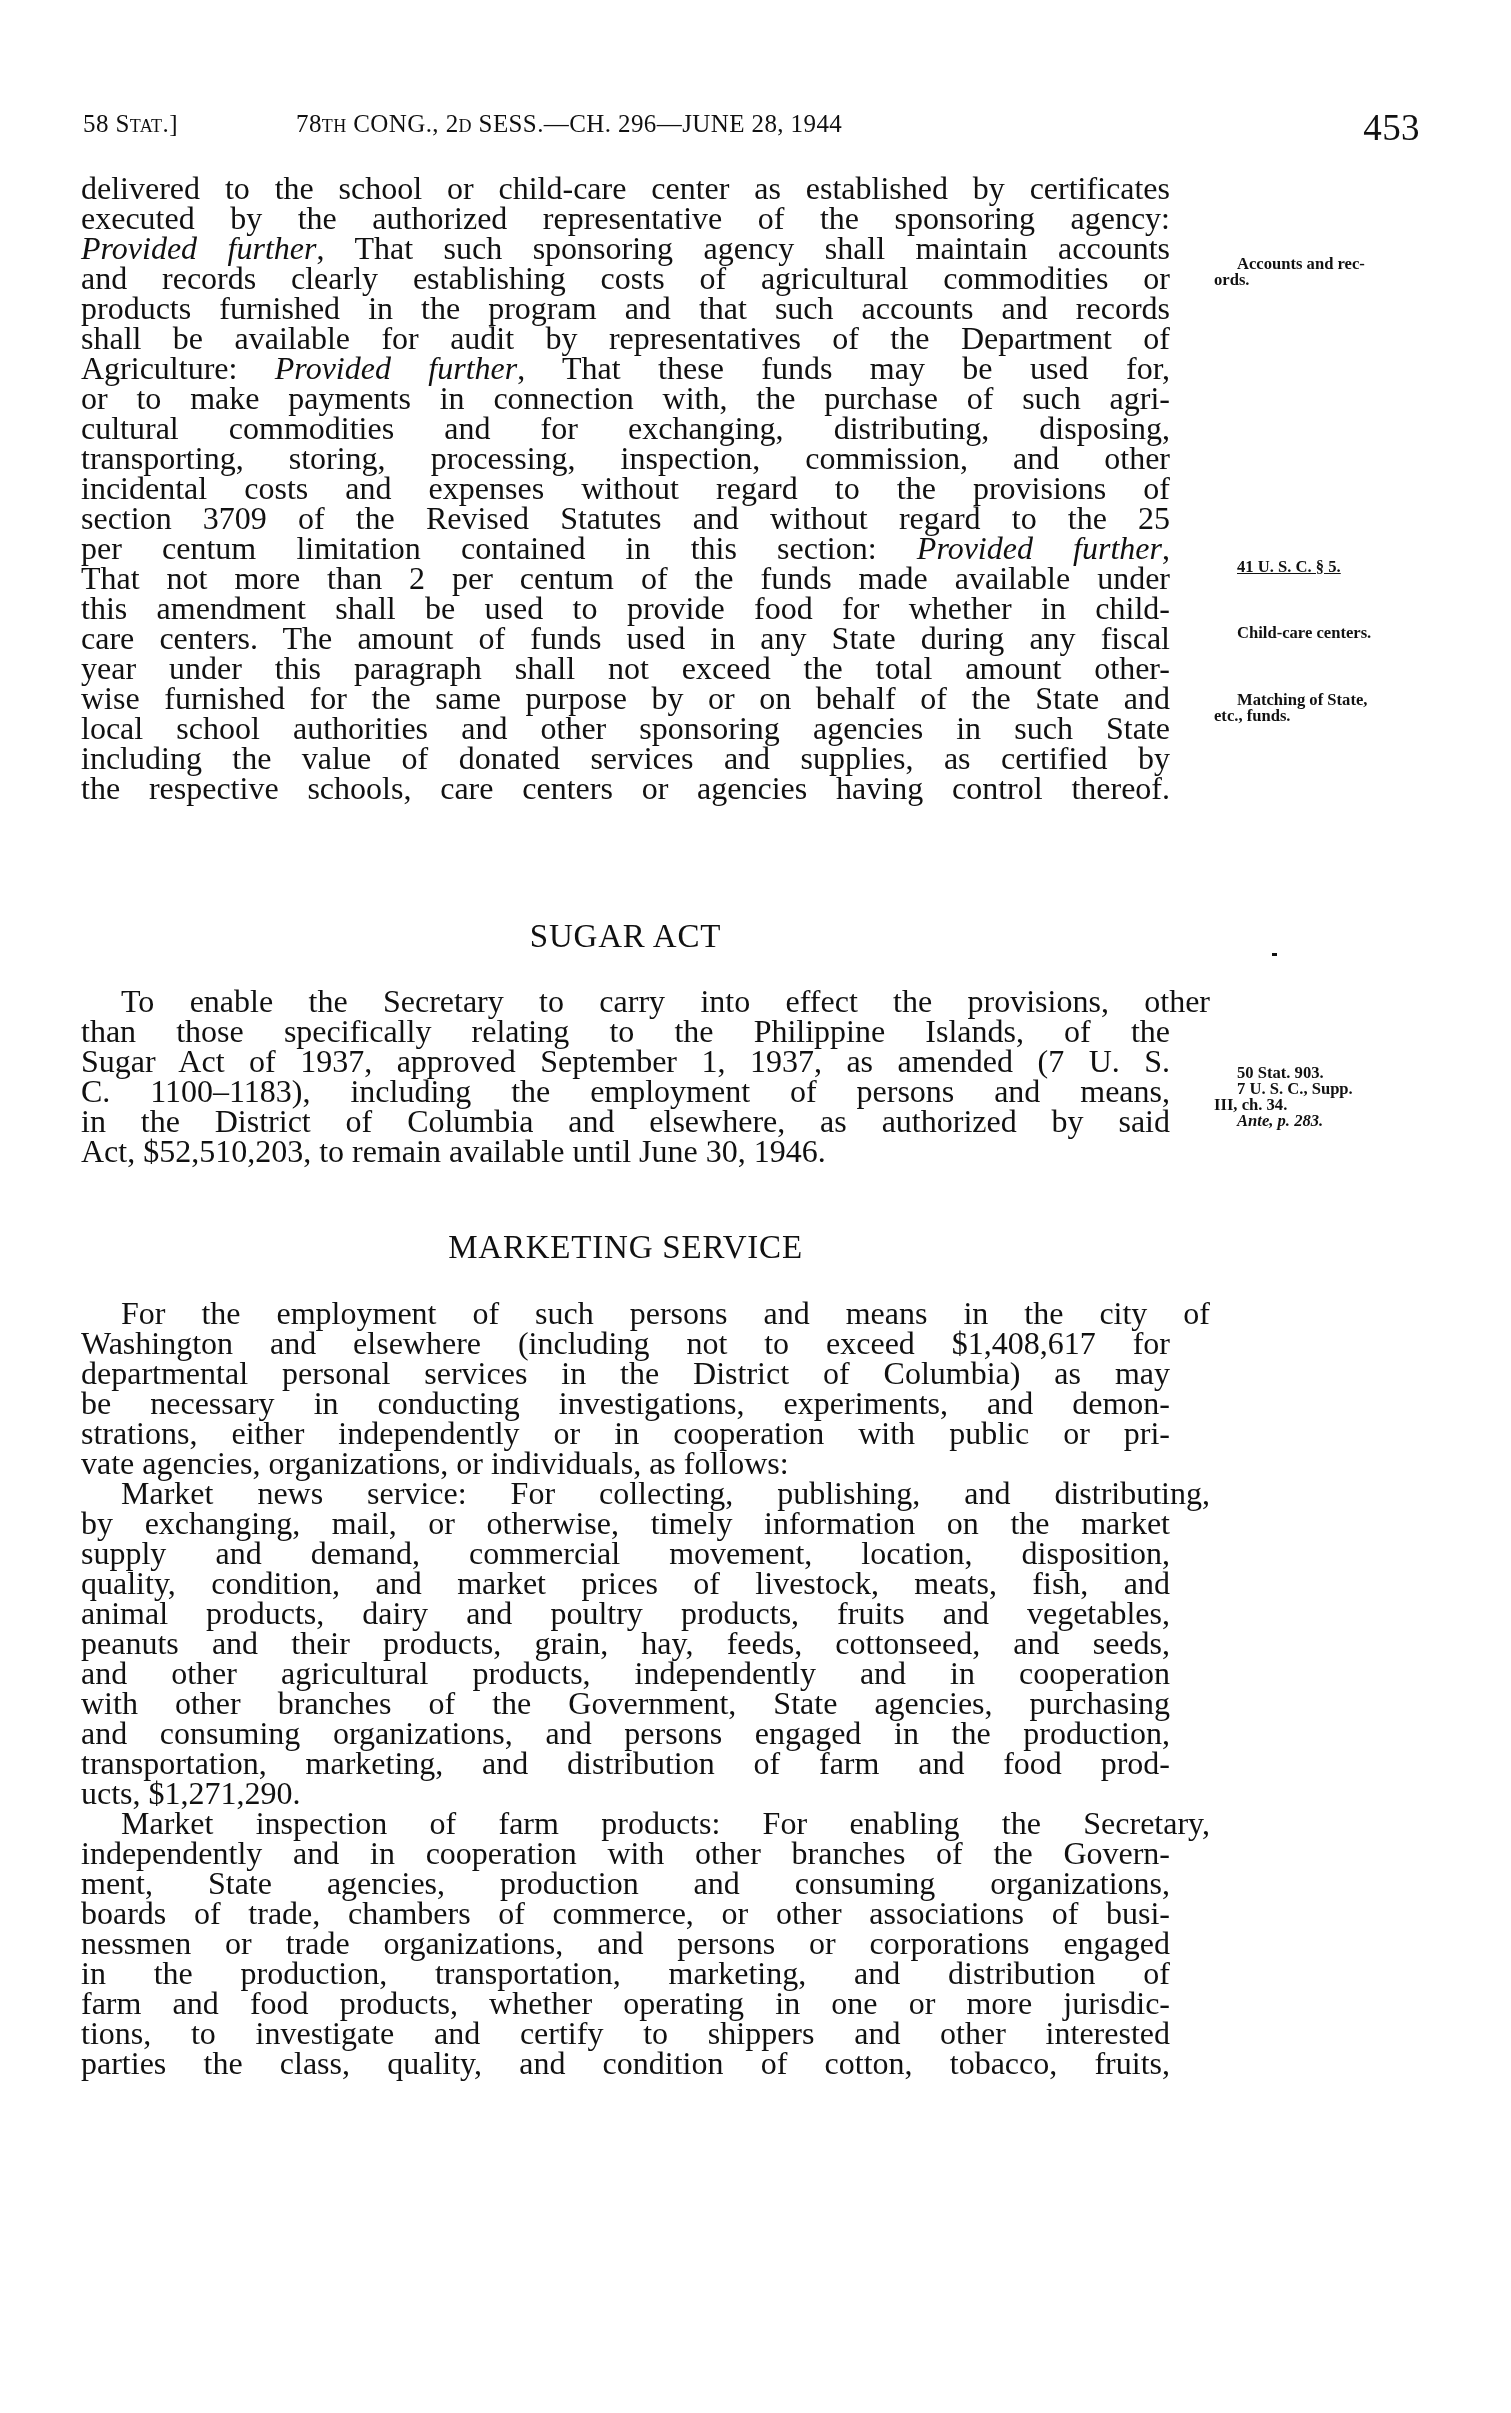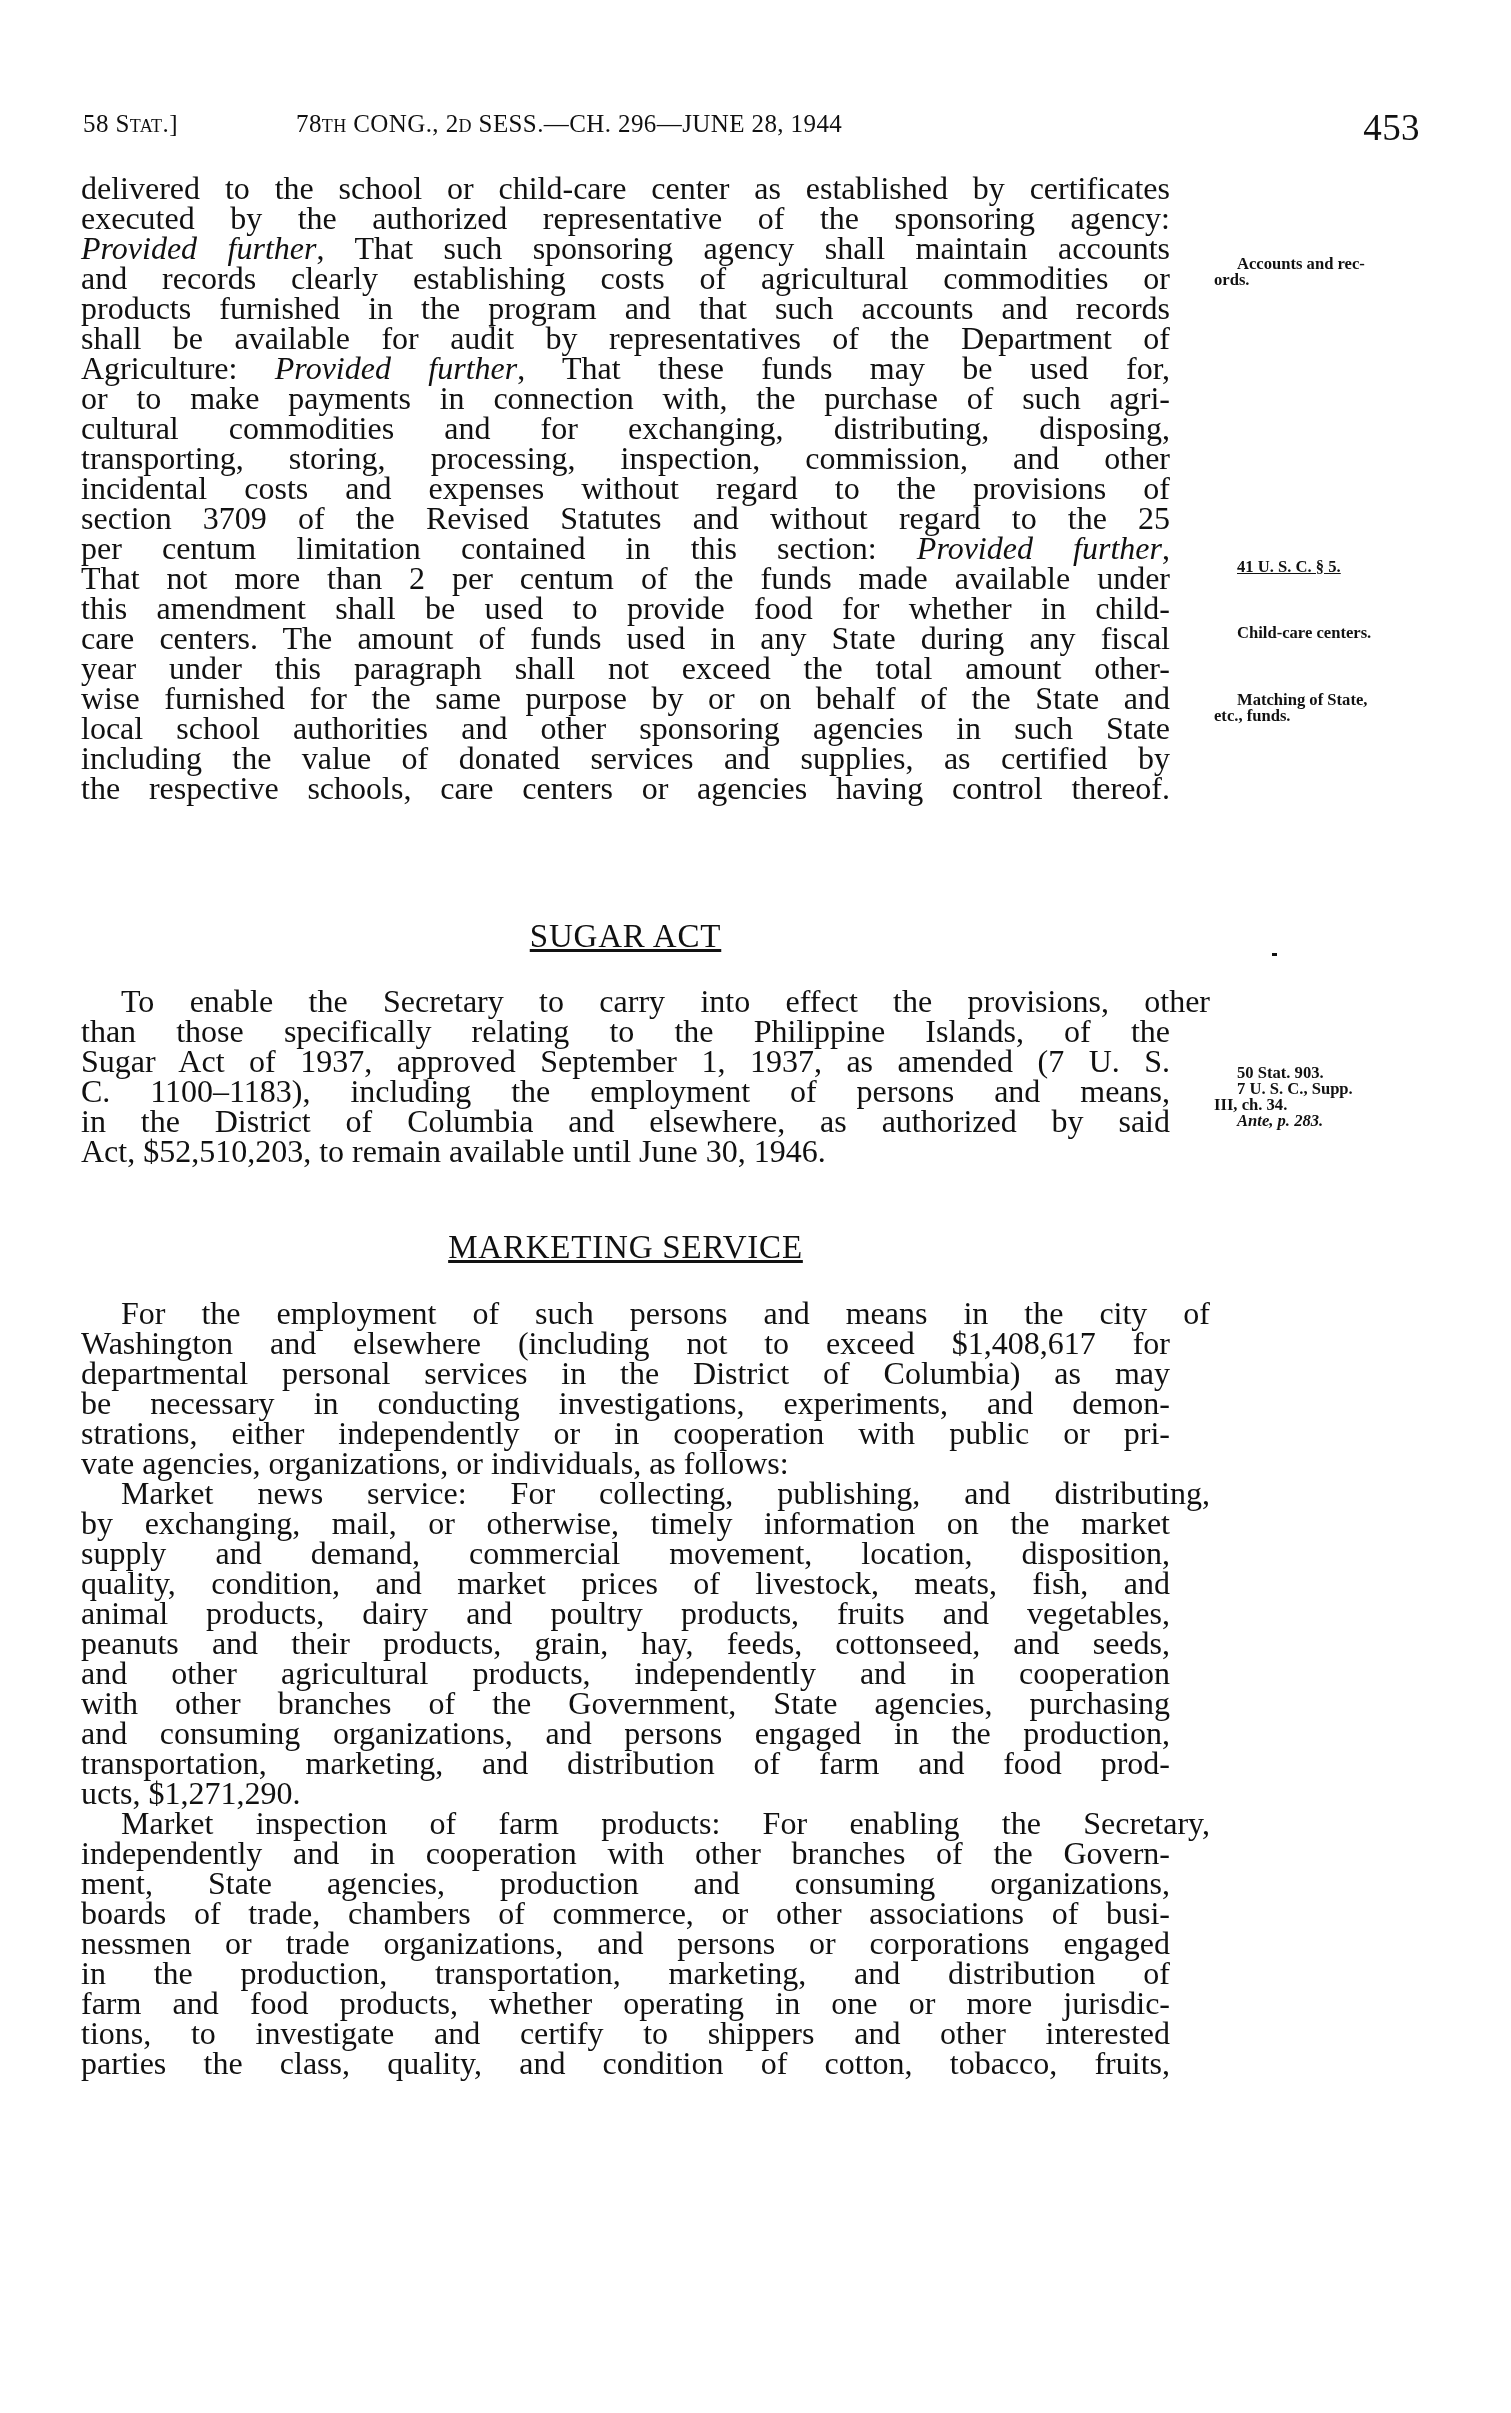--- a/index.html
+++ b/index.html
@@ -8,21 +8,21 @@
   .hdr { position: absolute; top: 110px; font-family: "Liberation Serif", "DejaVu Serif", serif; font-size: 25px; letter-spacing: 0.4px; }
   .hdr-left { left: 83px; }
   .hdr-center { left: 296px; }
   .hdr-page { right: 91px; top: 106px; font-size: 37px; }
   .sc { font-variant: small-caps; }
   .body { position: absolute; left: 81px; width: 1089px; font-family: "Liberation Serif", "DejaVu Serif", serif; font-size: 32px; line-height: 30px; }
   .line { display: block; white-space: nowrap; text-align: justify; text-align-last: justify; height: 30px; overflow: visible; transform-origin: left top; }
   .line.last { text-align-last: left; }
   .line.indent { padding-left: 40px; }
   .line i { font-style: italic; }
-  .heading { position: absolute; left: 81px; width: 1089px; text-align: center; font-family: "Liberation Serif", "DejaVu Serif", serif; font-size: 33px; letter-spacing: 0.8px; text-decoration: underline; }
+  .heading { position: absolute; left: 81px; width: 1089px; text-align: center; font-family: "Liberation Serif", "DejaVu Serif", serif; font-size: 33px; letter-spacing: 0.8px; }
   .note { position: absolute; left: 1214px; width: 232px; font-family: "Liberation Serif", "DejaVu Serif", serif; font-weight: bold; font-size: 16.6px; line-height: 16px; }
   .note .first { padding-left: 23px; display: block; }
   .note .rest { display: block; }
   .note i { font-style: italic; }
   .stray-dot { position: absolute; left: 1272px; top: 953px; width: 5px; height: 2.5px; background: #111; }
 </style>
 </head>
 <body>
 
 <div class="page">

